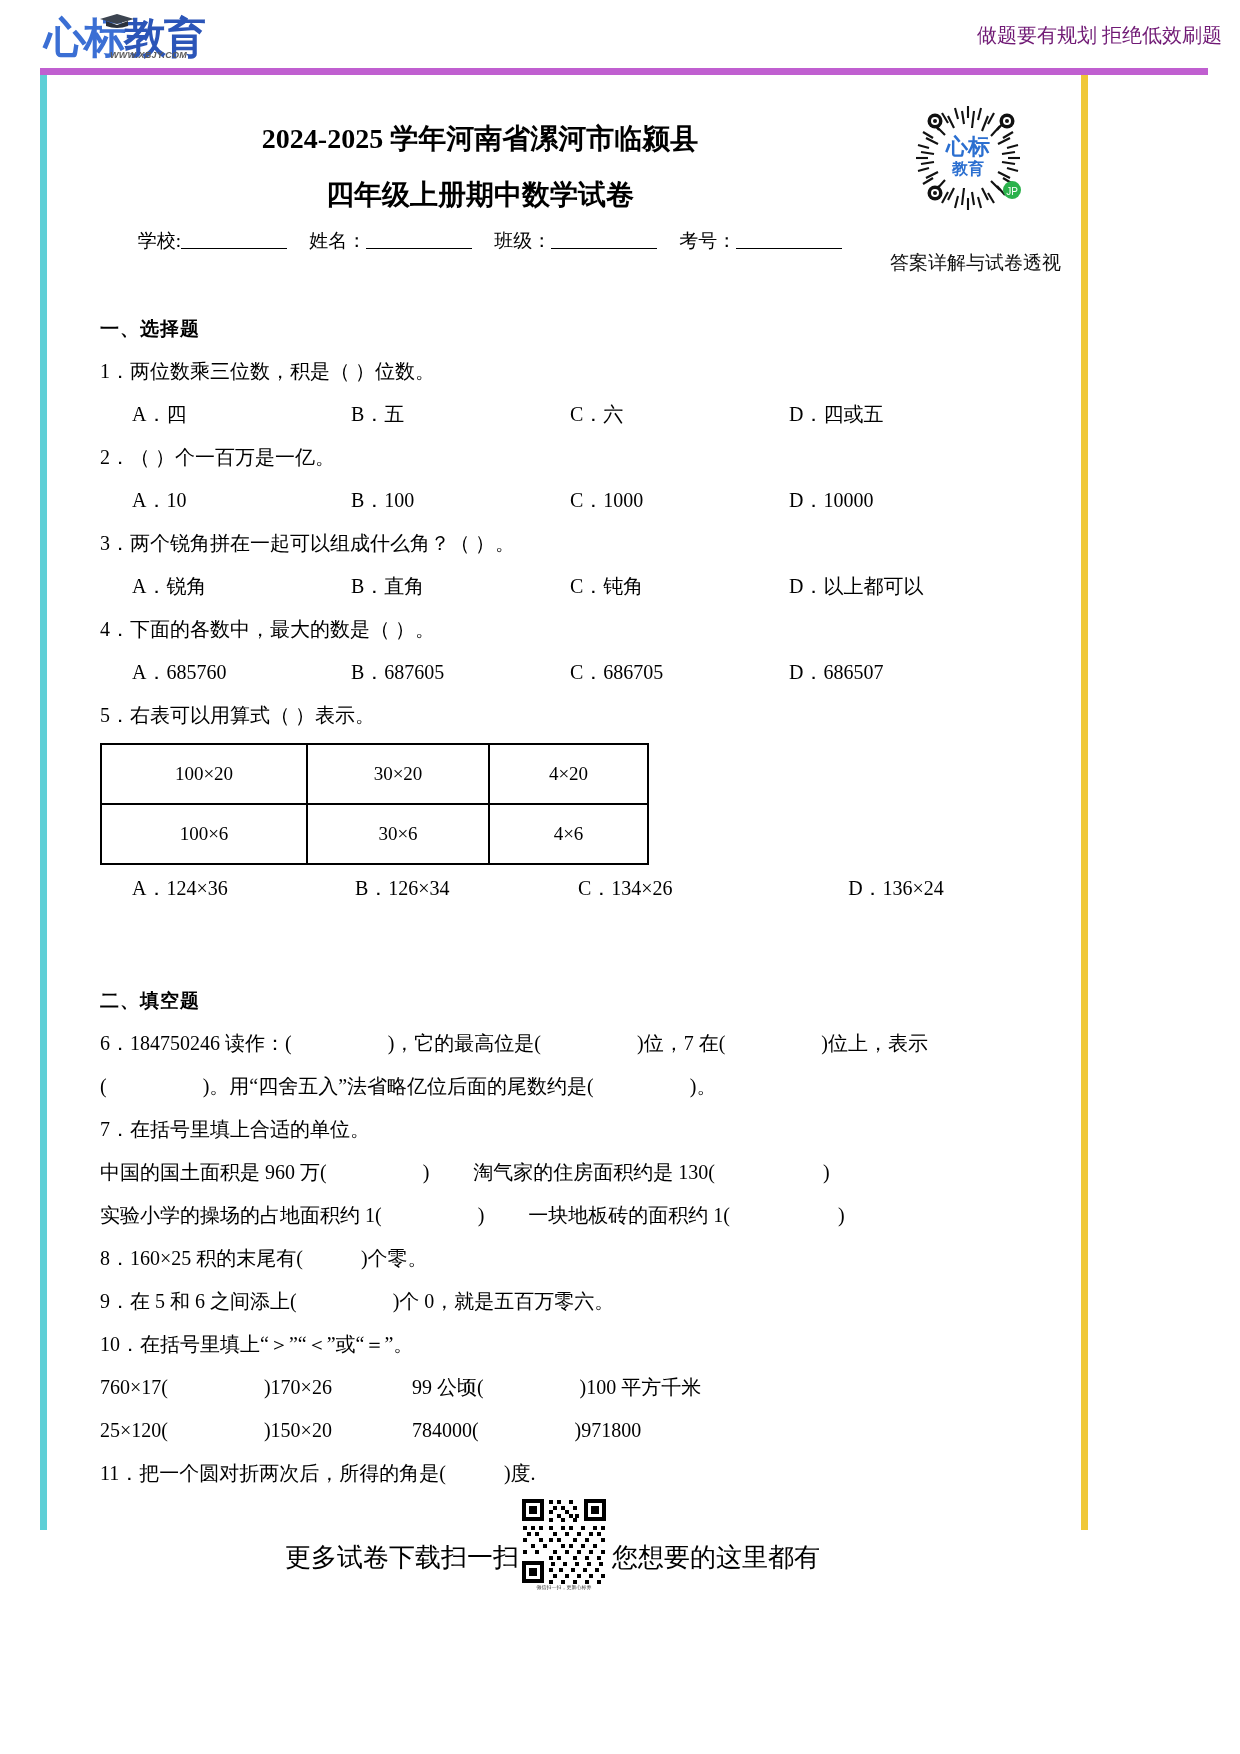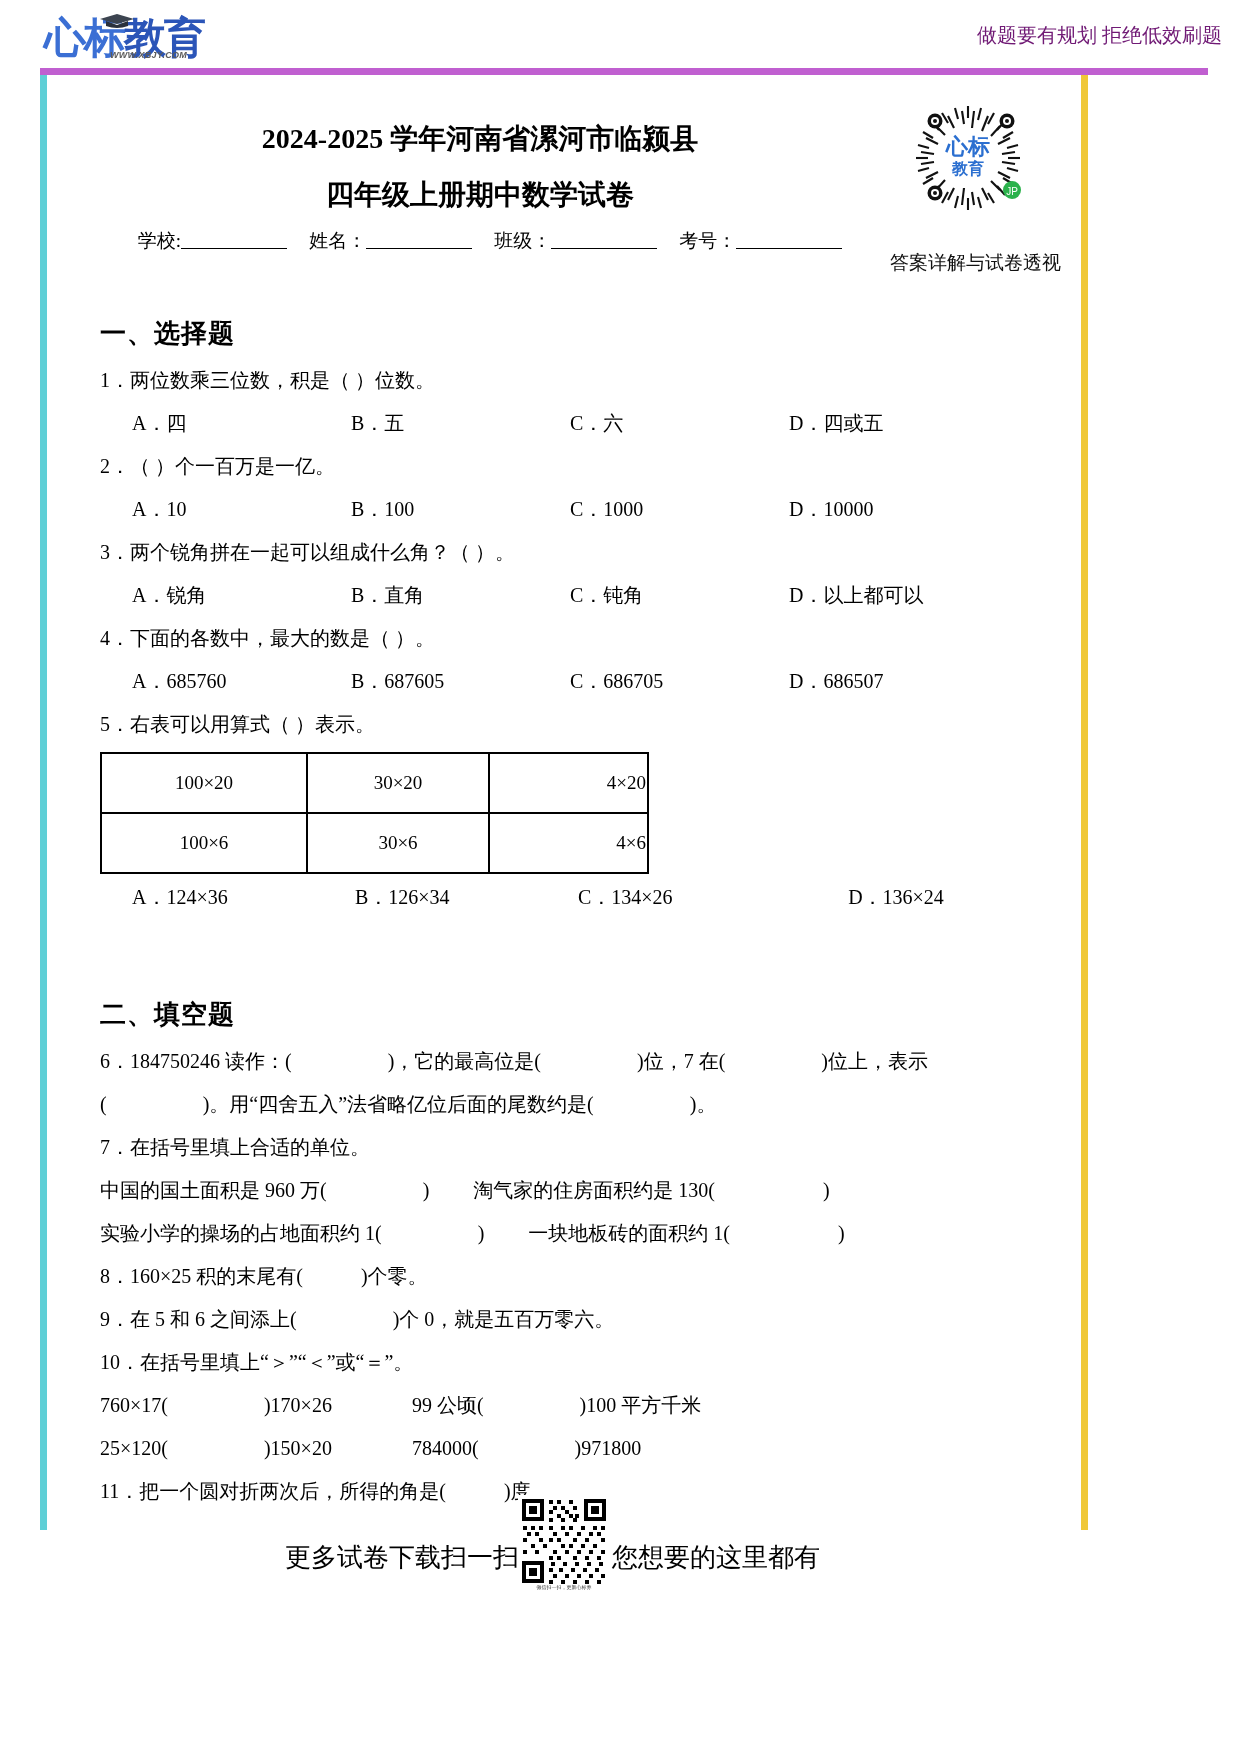--- a/index.html
+++ b/index.html
@@ -142,21 +142,21 @@
 
   
   .content {
     position: absolute;
     left: 100px; top: 300px;
     width: 952px;
   }
   .sec-head {
     font-family: "Liberation Sans", sans-serif;
     font-weight: bold;
-    font-size: 26px;
+    font-size: 19px;
     margin: 16px 0 14px 0;
     letter-spacing: 1px;
   }
   .q {
     font-size: 20px;
     line-height: 30px;
     margin: 0 0 13px 0;
     white-space: nowrap;
   }
   .opts {
@@ -192,21 +192,21 @@
   }
   .q5-table td {
     border: 2px solid #000;
     height: 56px;
     text-align: center;
     font-size: 19px;
     font-family: "Liberation Serif", serif;
   }
   .q5-table td.c1 { width: 202px; }
   .q5-table td.c2 { width: 178px; }
-  .q5-table td.c3 { width: 155px; text-align: right; }
+  .q5-table td.c3 { width: 155px; }
 
   .spacer-block { height: 56px; }
 
   
   .footer {
     position: absolute;
     left: 0; top: 1480px;
     width: 1240px;
     height: 120px;
   }

